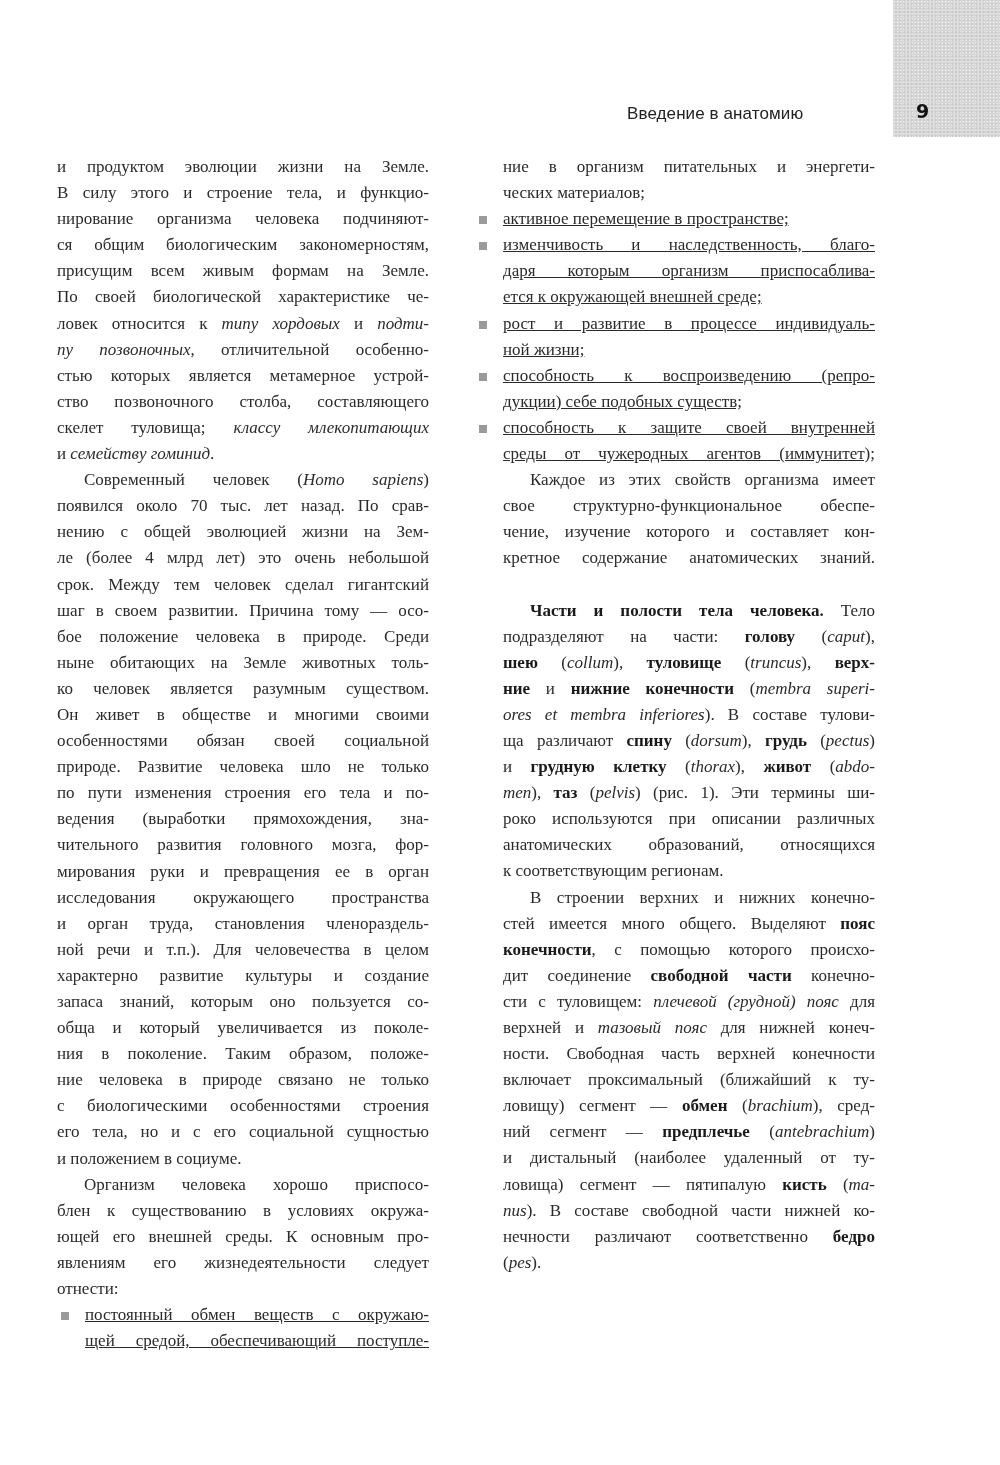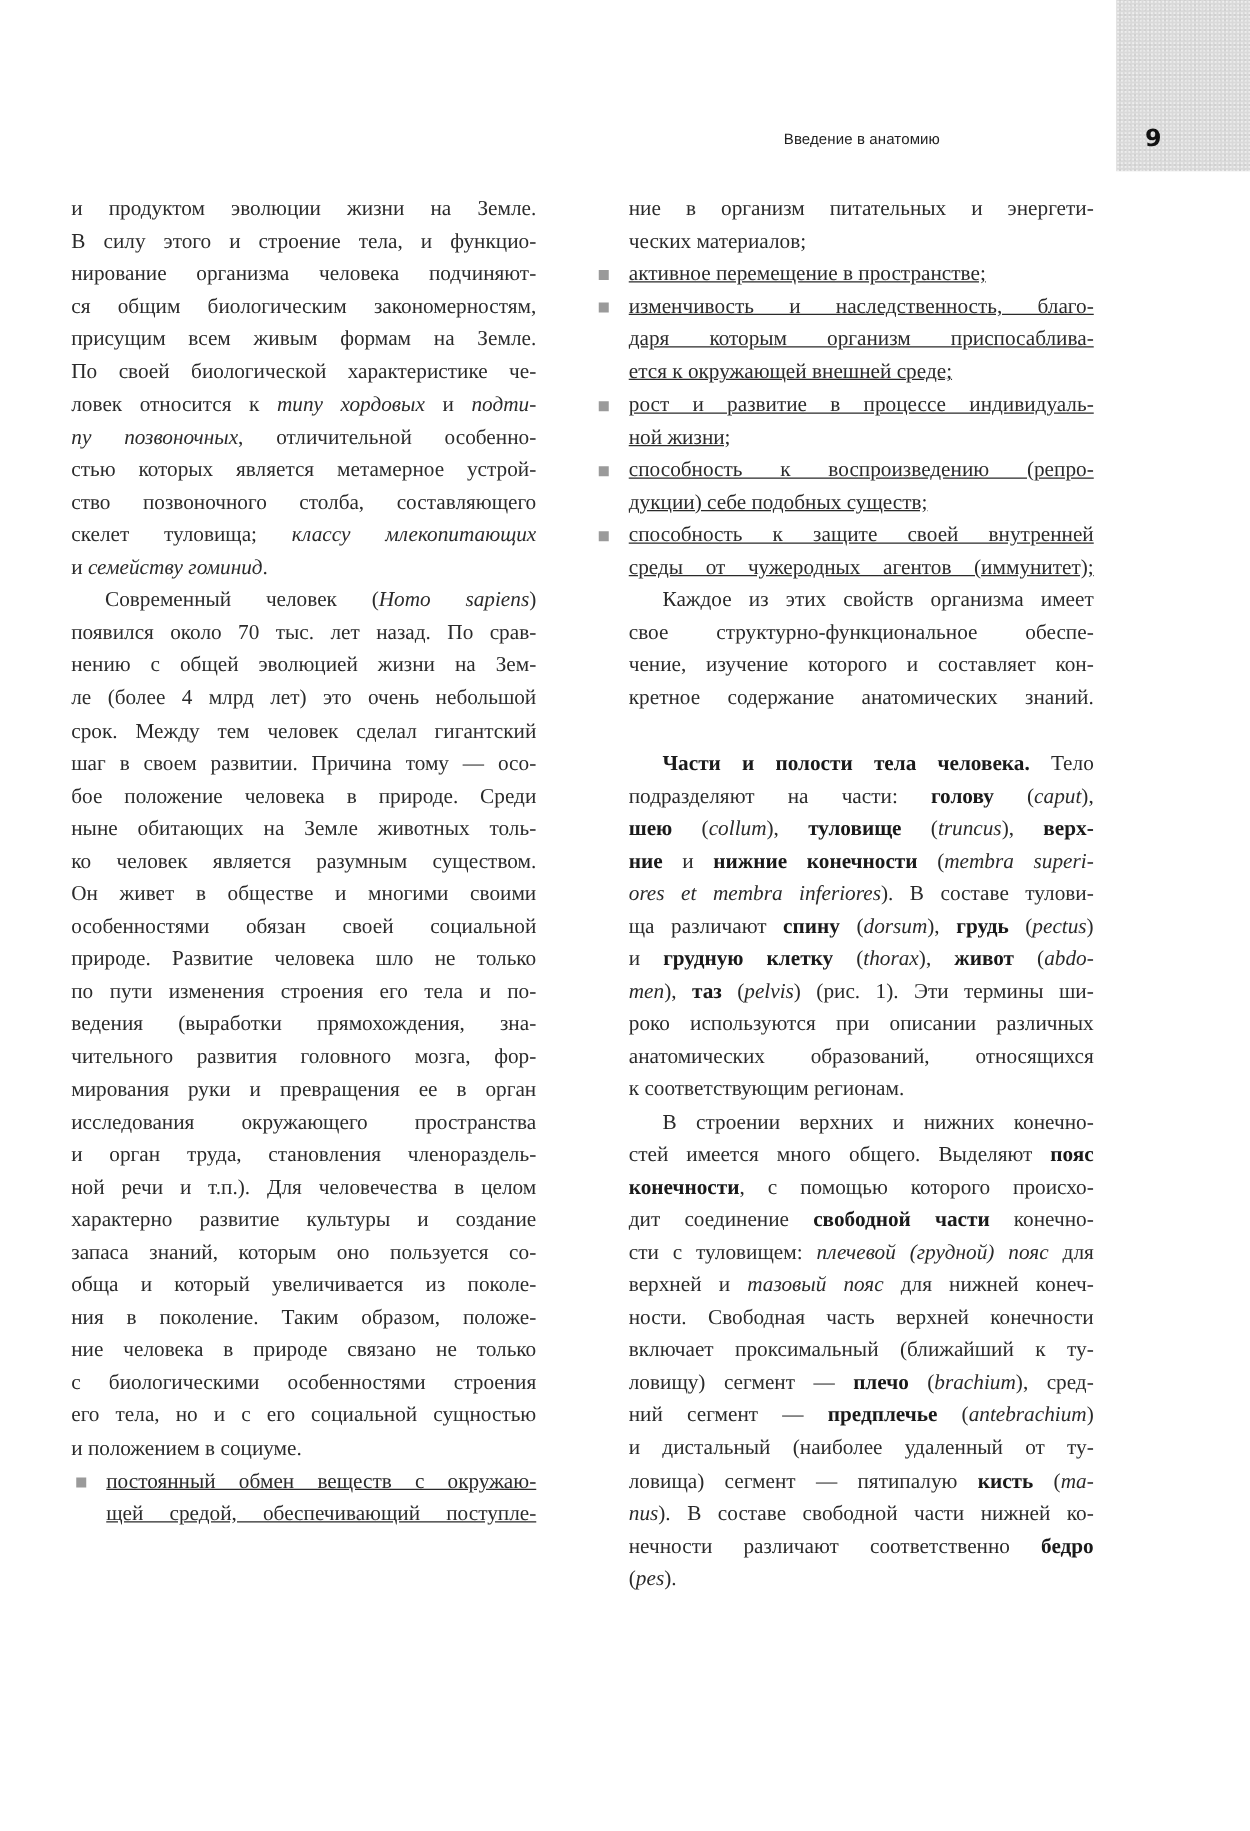--- a/index.html
+++ b/index.html
@@ -16,21 +16,21 @@
         radial-gradient(rgba(120,120,120,0.35) 0.6px, transparent 0.8px);
       background-size: 3px 3px, 4px 4px;
       background-position: 0 0, 1px 2px;
     }
     .page-num {
       position: absolute; left: 916px; top: 100px;
       font-family: "DejaVu Sans", sans-serif; font-weight: bold; font-size: 19px; color: #111;
     }
     .running-head {
       position: absolute; left: 627px; top: 104px;
-      font-family: "Liberation Sans", sans-serif; font-size: 12px; color: #222;
+      font-family: "Liberation Sans", sans-serif; font-size: 17px; color: #222;
       letter-spacing: 0.1px;
     }
     .col {
       position: absolute; top: 154px; width: 372px;
       font-size: 17px; line-height: 26.1px; text-align: justify;
       hyphens: manual;
     }
     .col.left { left: 57px; }
     .col.right { left: 503px; }
     p { margin: 0; }
@@ -92,20 +92,27 @@
     <span class="line">характерно развитие культуры и создание</span>
     <span class="line">запаса знаний, которым оно пользуется со-</span>
     <span class="line">обща и который увеличивается из поколе-</span>
     <span class="line">ния в поколение. Таким образом, положе-</span>
     <span class="line">ние человека в природе связано не только</span>
     <span class="line">с биологическими особенностями строения</span>
     <span class="line">его тела, но и с его социальной сущностью</span>
     <span class="line last">и положением в социуме.</span>
   </p>
 
+  <p>
+    <span class="line" style="padding-left:27px">Организм человека хорошо приспосо-</span>
+    <span class="line">блен к существованию в условиях окружа-</span>
+    <span class="line">ющей его внешней среды. К основным про-</span>
+    <span class="line">явлениям его жизнедеятельности следует</span>
+    <span class="line last">отнести:</span>
+  </p>
 
   <ul class="bul" style="margin-left:28px">
     <li>
       <span class="line">постоянный обмен веществ с окружаю-</span>
       <span class="line">щей средой, обеспечивающий поступле-</span>
     </li>
   </ul>
 </div>
 
 <div class="col right">
@@ -162,21 +169,21 @@
 
   <p>
     <span class="line" style="padding-left:27px">В строении верхних и нижних конечно-</span>
     <span class="line"><span>стей имеется много общего. Выделяют </span><b>пояс</b></span>
     <span class="line"><b>конечности</b><span>, с помощью которого происхо-</span></span>
     <span class="line"><span>дит соединение </span><b>свободной части</b><span> конечно-</span></span>
     <span class="line"><span>сти с туловищем: </span><i>плечевой (грудной) пояс</i><span> для</span></span>
     <span class="line"><span>верхней и </span><i>тазовый пояс</i><span> для нижней конеч-</span></span>
     <span class="line">ности. Свободная часть верхней конечности</span>
     <span class="line">включает проксимальный (ближайший к ту-</span>
-    <span class="line"><span>ловищу) сегмент — </span><b>плечо</b> (<i>brachium</i><span>), сред-</span></span>
+    <span class="line"><span>ловищу) сегмент — </span><b>обмен</b> (<i>brachium</i><span>), сред-</span></span>
     <span class="line"><span>ний сегмент — </span><b>предплечье</b> (<i>antebrachium</i>)</span>
     <span class="line">и дистальный (наиболее удаленный от ту-</span>
     <span class="line"><span>ловища) сегмент — пятипалую </span><b>кисть</b> (<i>ma-</i></span>
     <span class="line"><i>nus</i><span>). В составе свободной части нижней ко-</span></span>
     <span class="line"><span>нечности различают соответственно </span><b>бедро</b></span>
     <span class="line last">(<i>pes</i><span>).</span></span>
   </p>
 </div>
 
 </body></html>

